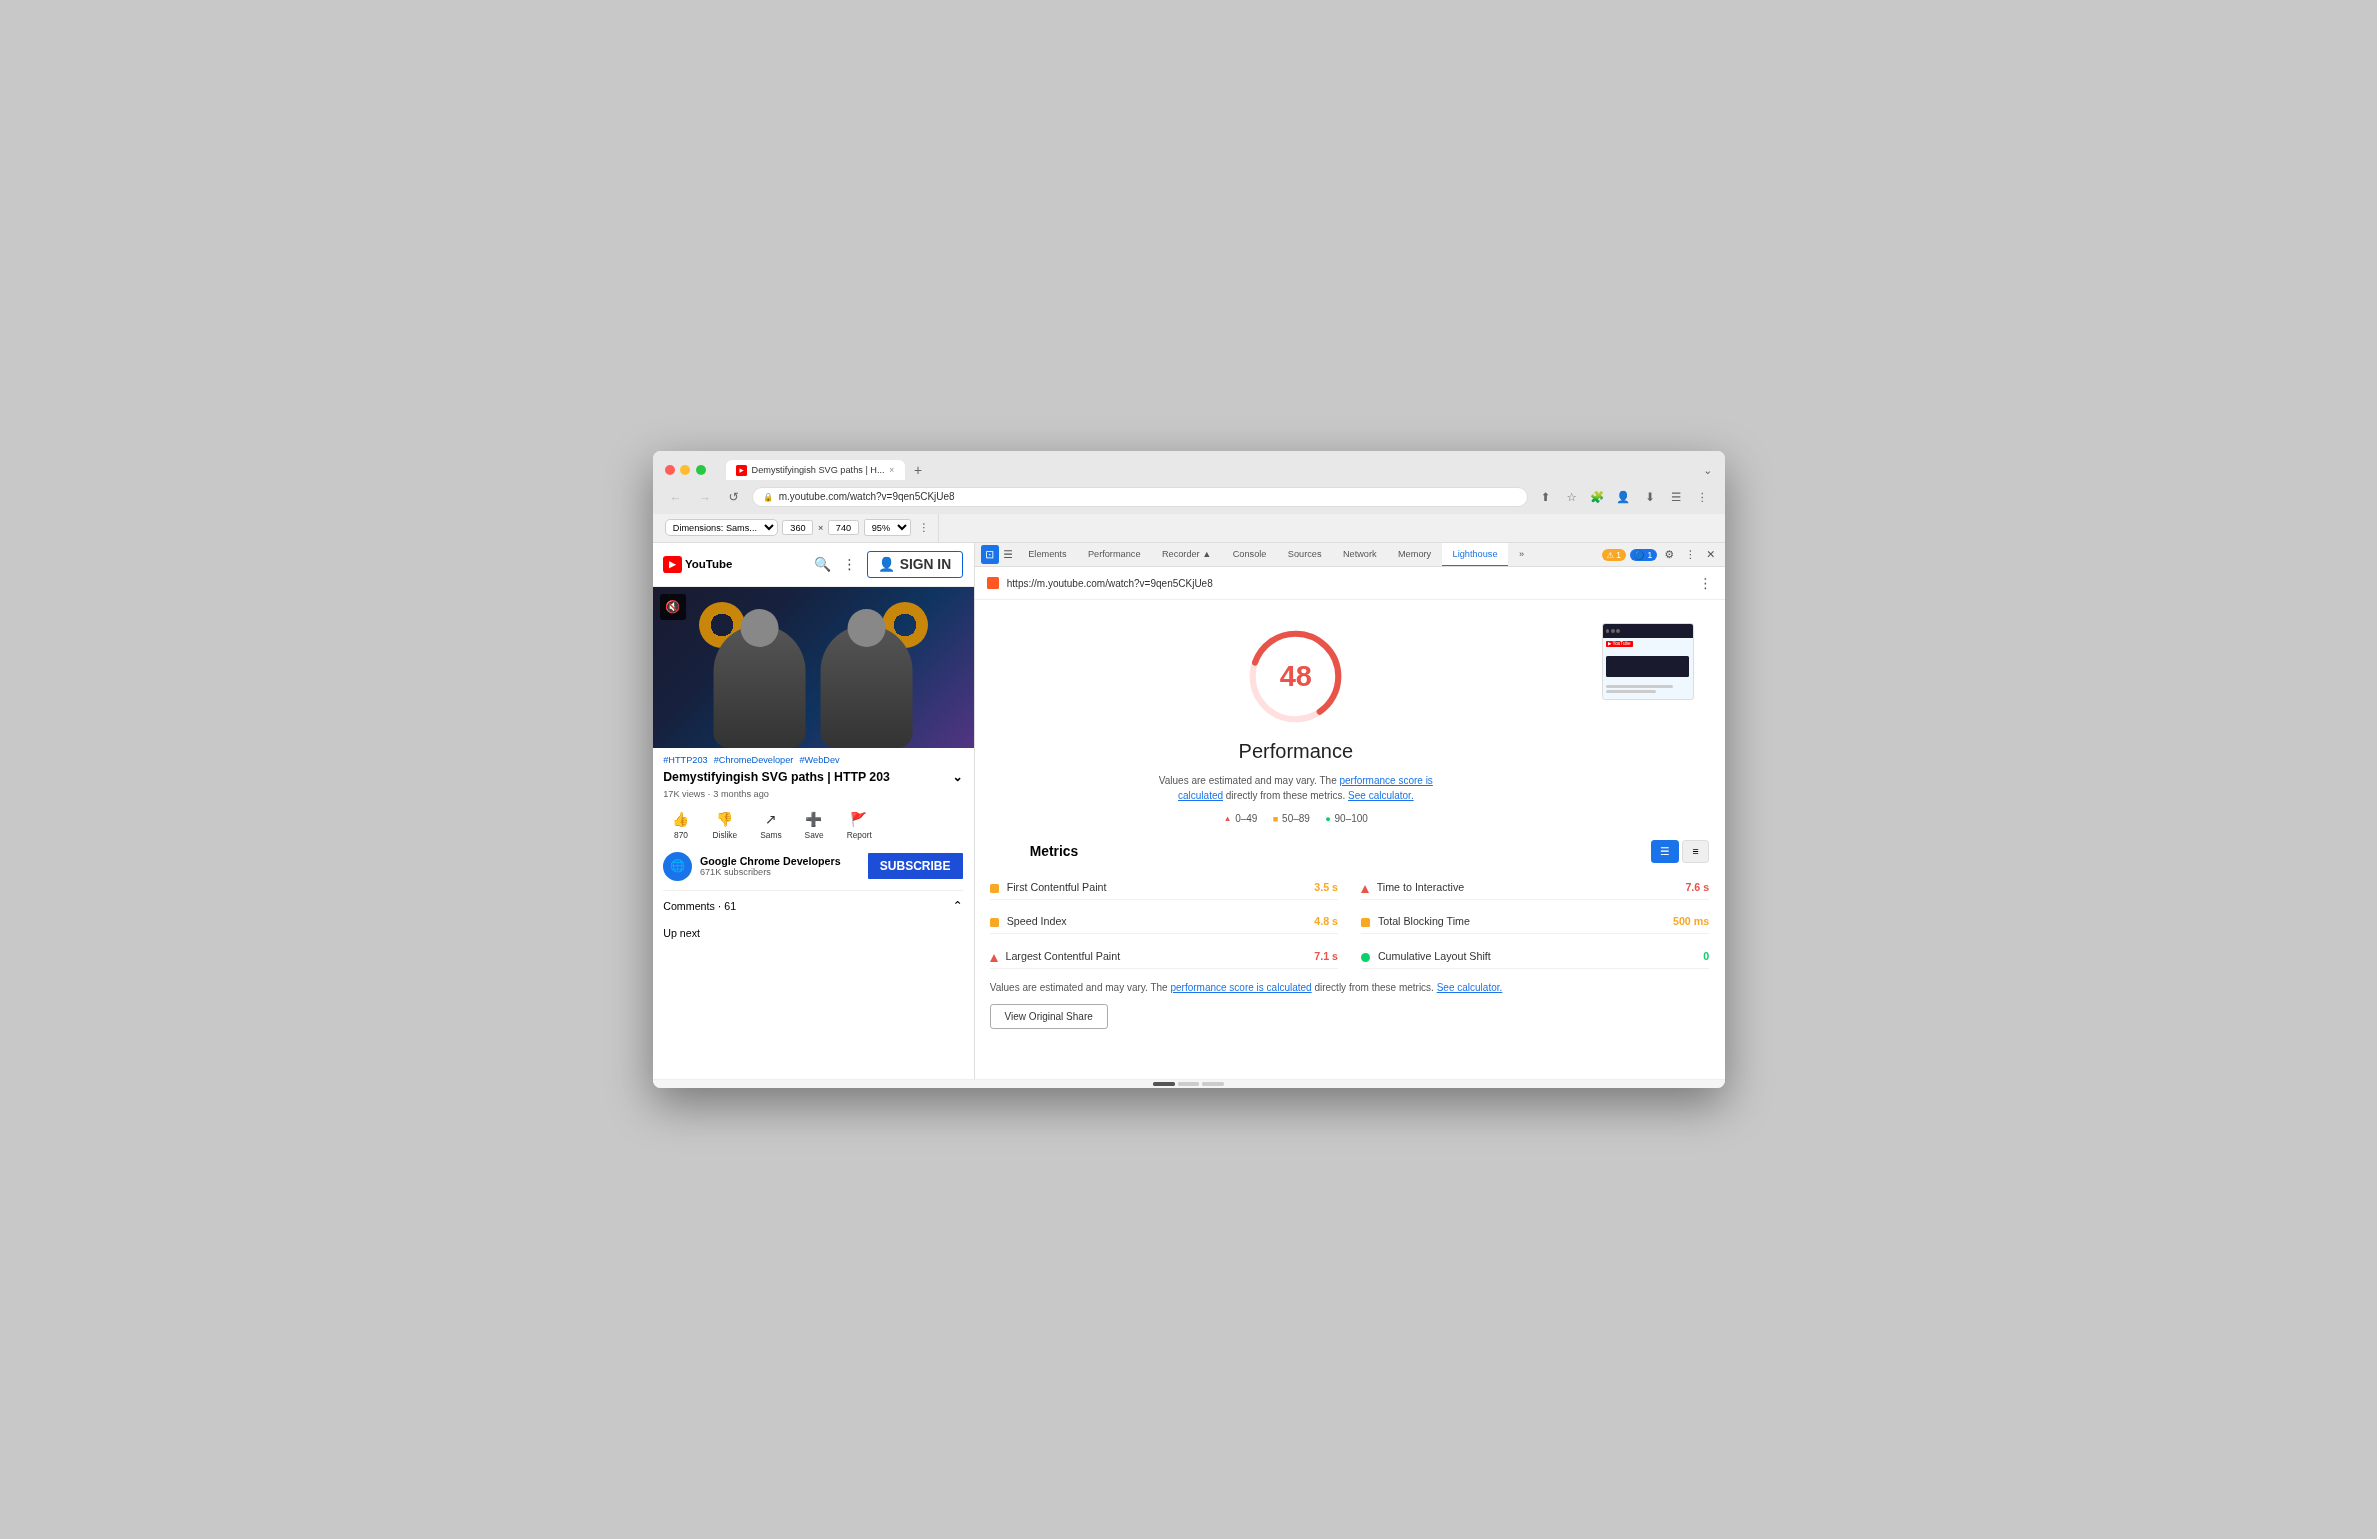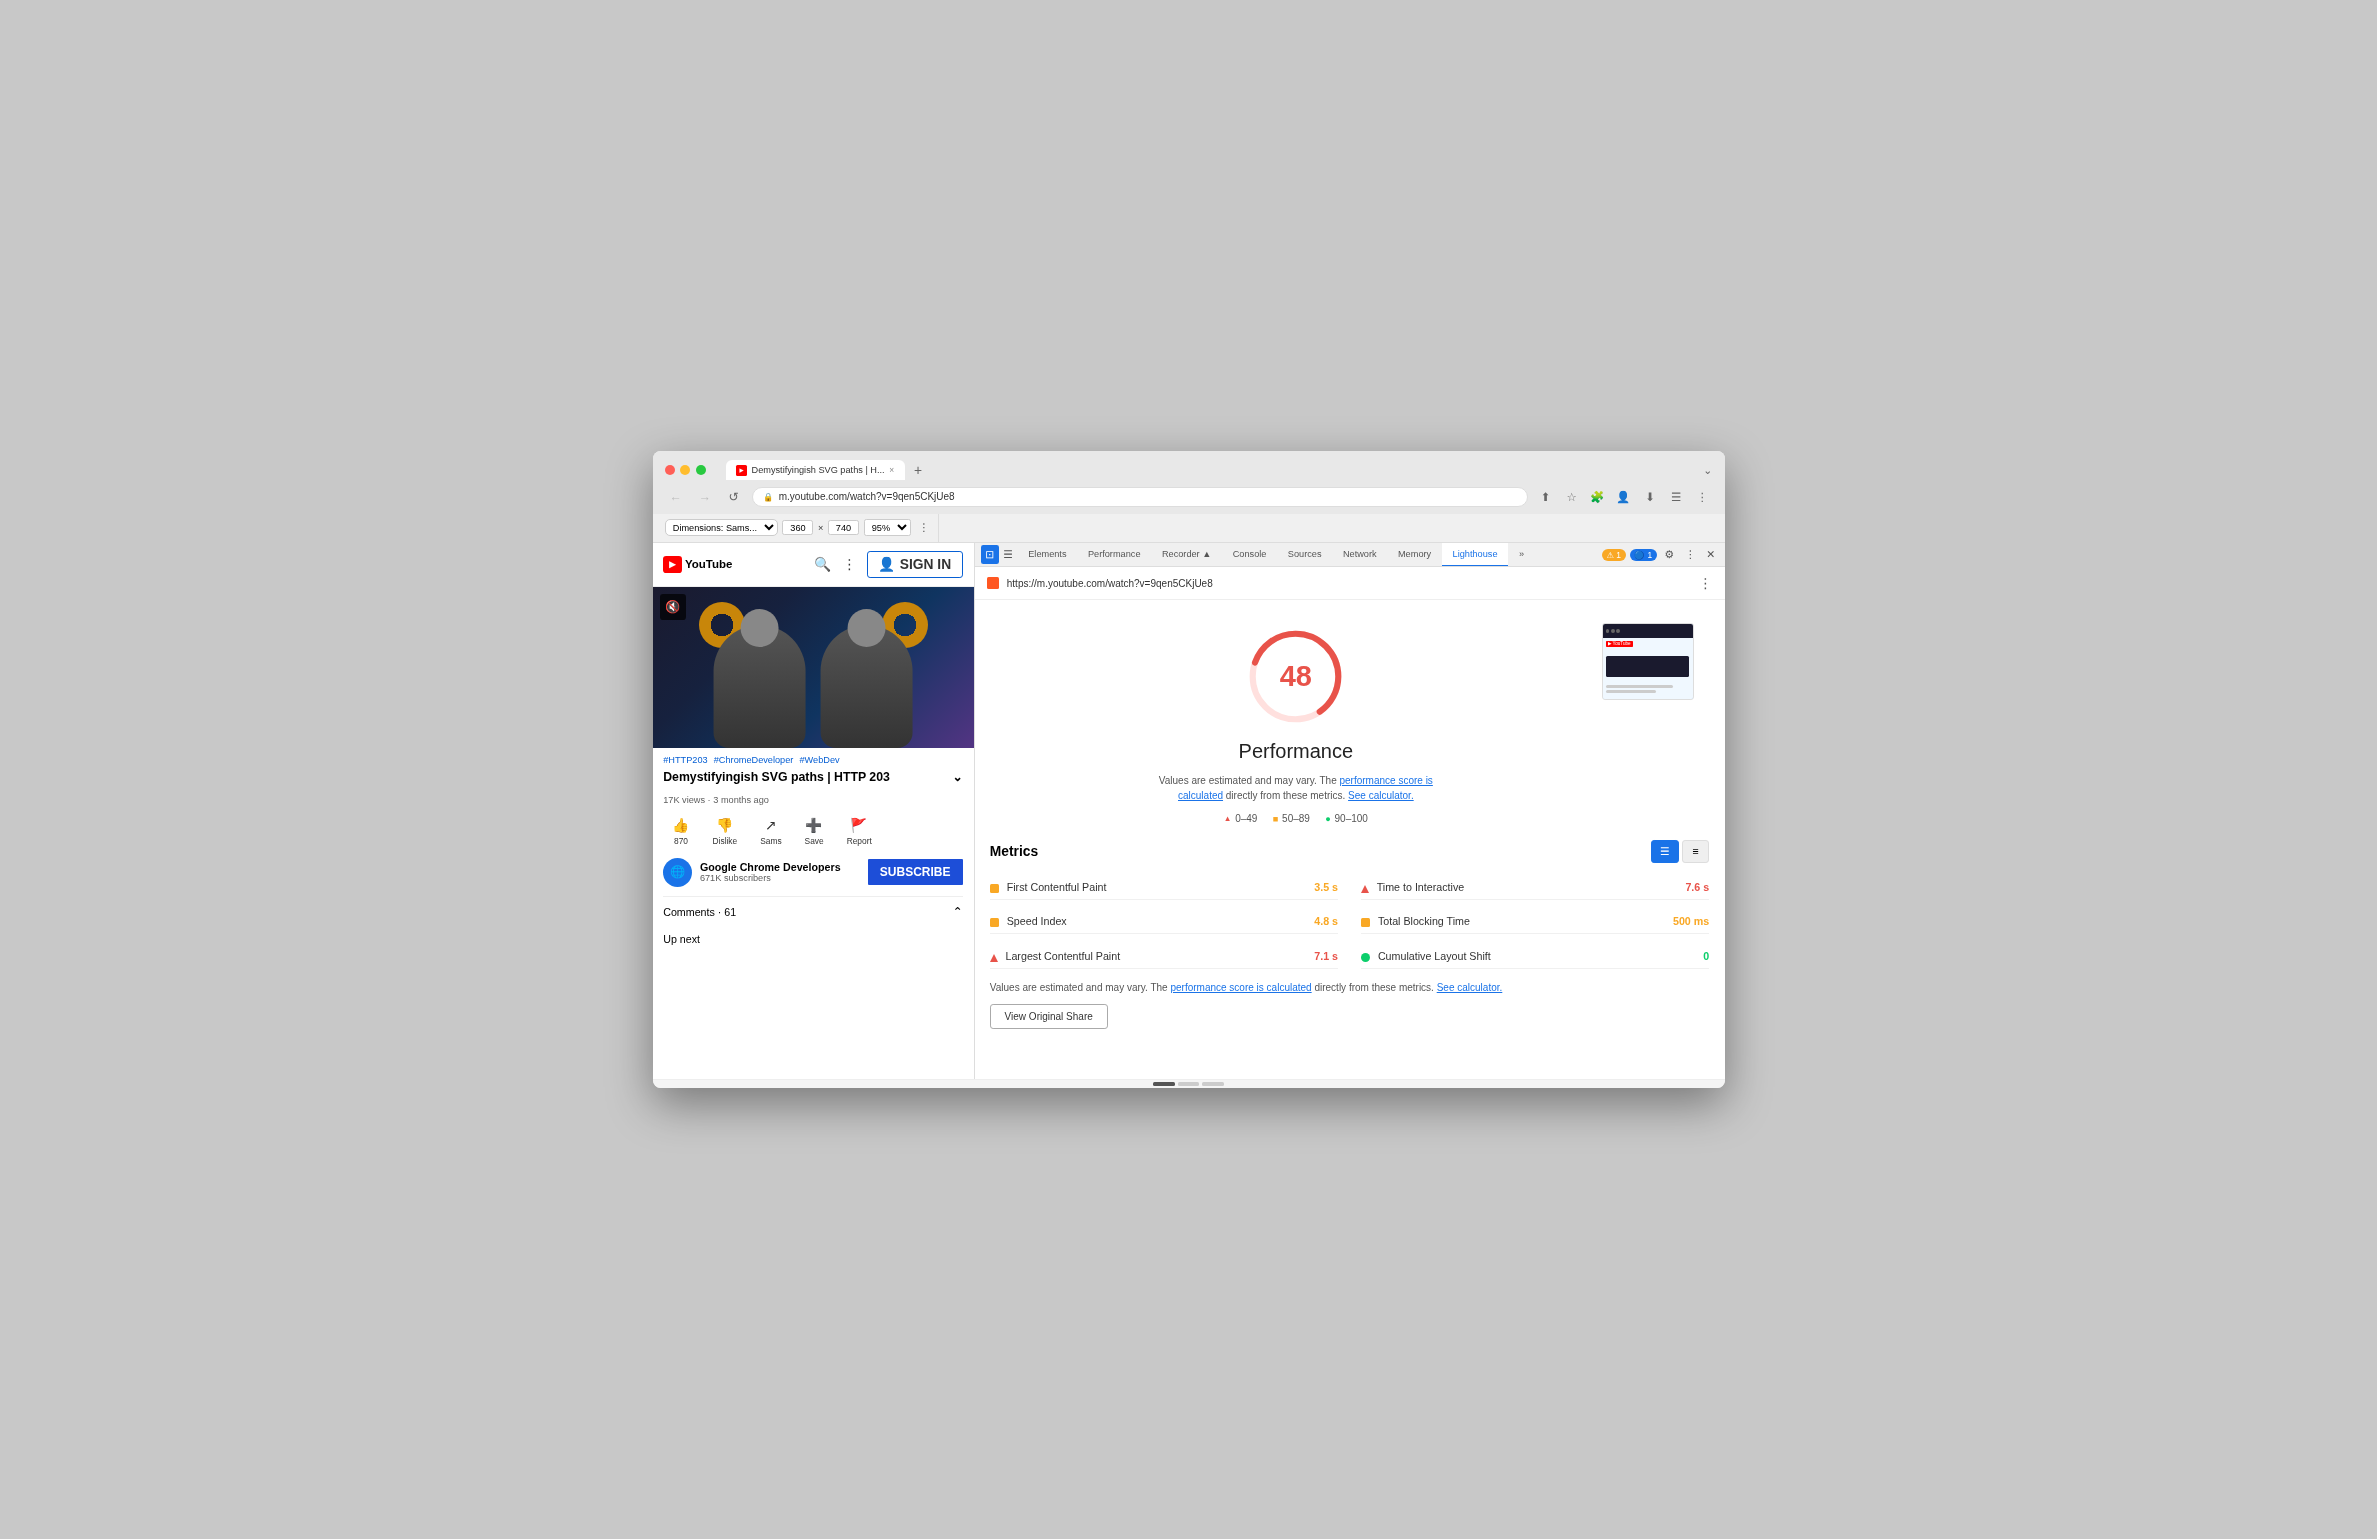--- a/index.html
+++ b/index.html
@@ -334,21 +334,21 @@
       color: #065fd4;
       font-size: 9.2px;
       cursor: pointer;
     }
     .video-title {
       font-size: 12.3px;
       font-weight: 600;
       display: flex;
       align-items: center;
       justify-content: space-between;
-      margin-bottom: 11px;
+      margin-bottom: 5px;
       gap: 32px;
     }
     .video-stats {
       font-size: 9.2px;
       color: #606060;
       margin-bottom: 9.2px;
     }
     .video-actions {
       display: flex;
       gap: 4.6px;
@@ -642,20 +642,21 @@
     }
     .metrics-header {
       display: flex;
       align-items: center;
       justify-content: space-between;
       margin-bottom: 12.3px;
     }
     .metrics-title {
       font-size: 13.8px;
       font-weight: 600;
+      margin-left: 40px;
     }
     .metrics-view-toggle {
       display: flex;
       gap: 3.1px;
     }
     .view-btn {
       width: 27.6px;
       height: 23px;
       border: 0.8px solid #ddd;
       border-radius: 3.1px;

